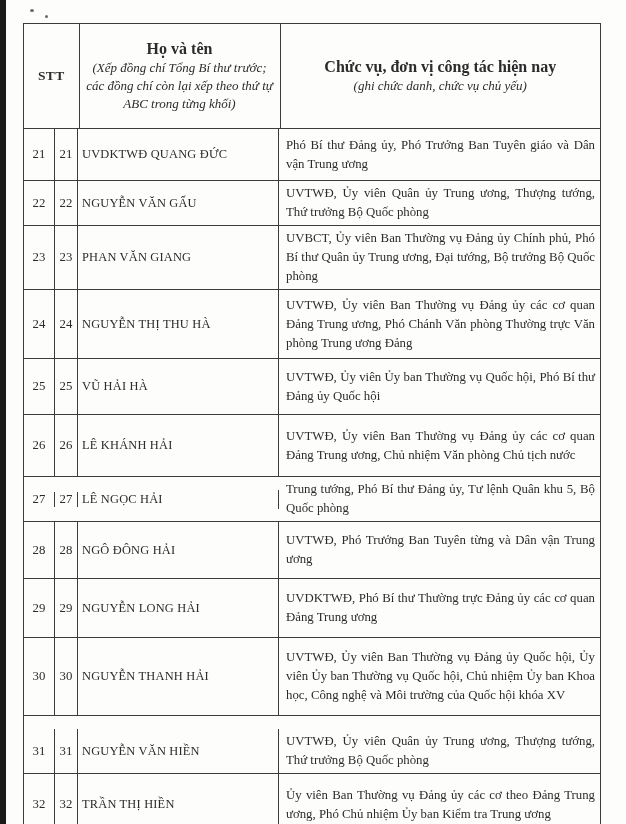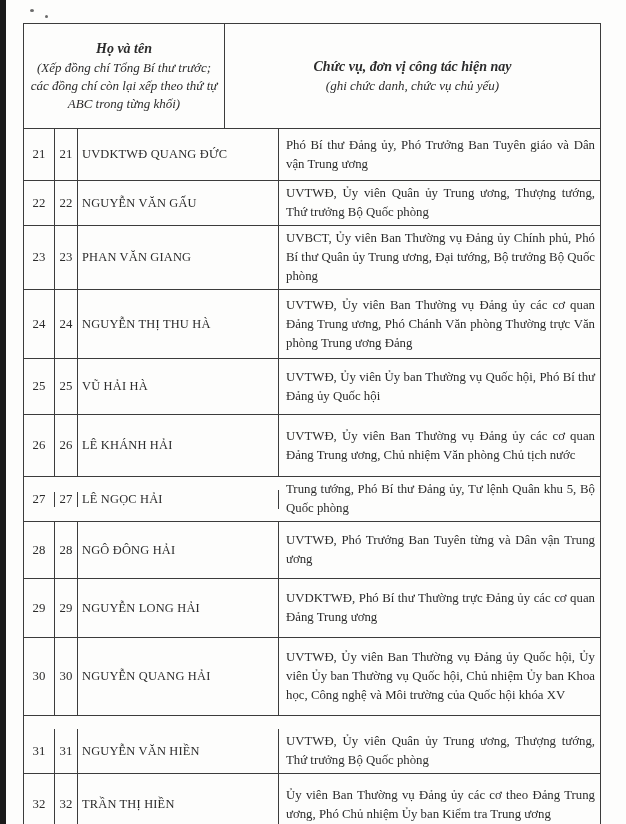--- a/index.html
+++ b/index.html
@@ -24,21 +24,21 @@
     position: absolute; left: 23px; top: 23px;
     width: 578px;
     border: 1.6px solid #3c3c3c;
     background: #fdfdfc;
   }
   .thead { display: flex; border-bottom: 1.6px solid #3c3c3c; min-height: 105px; }
   .th { display: flex; flex-direction: column; justify-content: center; align-items: center; text-align: center; padding: 4px 6px; }
   .th-stt { width: 55.5px; border-right: 1.5px solid #3c3c3c; font-weight: bold; font-size: 13.5px; letter-spacing: .3px; }
   .th-name { width: 201px; border-right: 1.5px solid #3c3c3c; }
   .th-pos { flex: 1; }
-  .hdr-title { font-weight: bold; font-size: 14px; line-height: 19px; font-style: italic; }
+  .hdr-title { font-weight: bold; font-size: 16px; line-height: 19px; }
   .hdr-note { font-style: italic; font-size: 13px; line-height: 18px; margin-top: 1px; }
 
   .tr { display: flex; border-bottom: 1.5px solid #3c3c3c; }
   .tr:last-child { border-bottom: none; }
   .td { display: flex; align-items: center; }
   .c1 { width: 31px;  border-right: 1.5px solid #3c3c3c; justify-content: center; font-size: 12.8px; }
   .c2 { width: 23px;  border-right: 1.5px solid #3c3c3c; justify-content: center; font-size: 12.8px; }
   .c3 { width: 201px; border-right: 1.5px solid #3c3c3c; padding: 2px 3px 2px 4px;
         font-size: 12.4px; letter-spacing: .2px; line-height: 15px; }
   .c4 { flex: 1; padding: 3px 5px 3px 7px; font-size: 12.8px; line-height: 19px;
@@ -61,20 +61,23 @@
 </style>
 </head>
 <body>
 
 <div class="scan-edge"></div>
 <div class="scan-mark m1"></div>
 <div class="scan-mark m2"></div>
 
 <div class="doc-table">
   <div class="thead">
+    <div class="th th-stt">
+      <span>STT</span>
+    </div>
     <div class="th th-name">
       <div class="hdr-title">Họ và tên</div>
       <div class="hdr-note">(Xếp đồng chí Tổng Bí thư trước; các đồng chí còn lại xếp theo thứ tự ABC trong từng khối)</div>
     </div>
     <div class="th th-pos">
       <div class="hdr-title">Chức vụ, đơn vị công tác hiện nay</div>
       <div class="hdr-note">(ghi chức danh, chức vụ chủ yếu)</div>
     </div>
   </div>
   <div class="tbody" id="tbody">
@@ -155,21 +158,21 @@
     <div class="td c2">29</div>
     <div class="td c3">NGUYỄN LONG HẢI</div>
     <div class="td c4">
           <span>UVDKTWĐ, Phó Bí thư Thường trực Đảng ủy các cơ quan Đảng Trung ương</span>
         </div>
   </div>
 
   <div class="tr">
     <div class="td c1">30</div>
     <div class="td c2">30</div>
-    <div class="td c3">NGUYỄN QUANG HẢI</div>
+    <div class="td c3">NGUYỄN THANH HẢI</div>
     <div class="td c4">
           <span>UVTWĐ, Ủy viên Ban Thường vụ Đảng ủy Quốc hội, Ủy viên Ủy ban Thường vụ Quốc hội, Chủ nhiệm Ủy ban Khoa học, Công nghệ và Môi trường của Quốc hội khóa XV</span>
         </div>
   </div>
 
   <div class="tr">
     <div class="td c1">31</div>
     <div class="td c2">31</div>
     <div class="td c3">NGUYỄN VĂN HIỀN</div>
     <div class="td c4">

